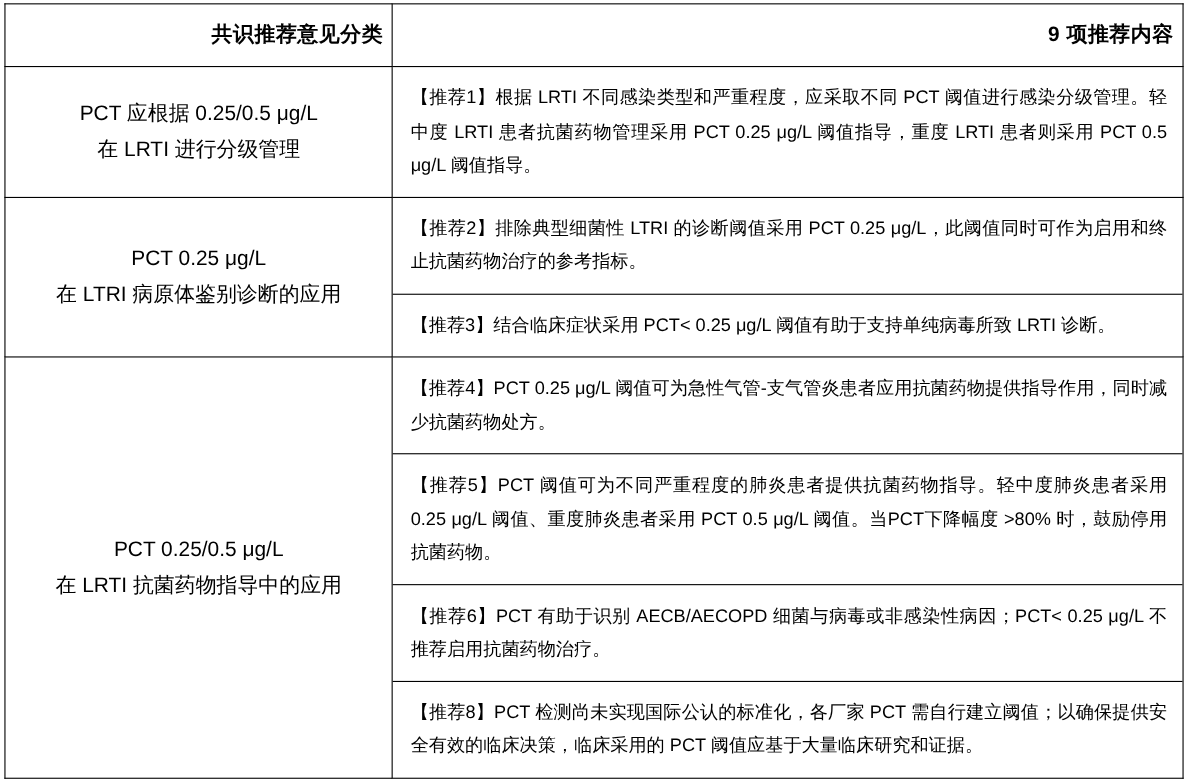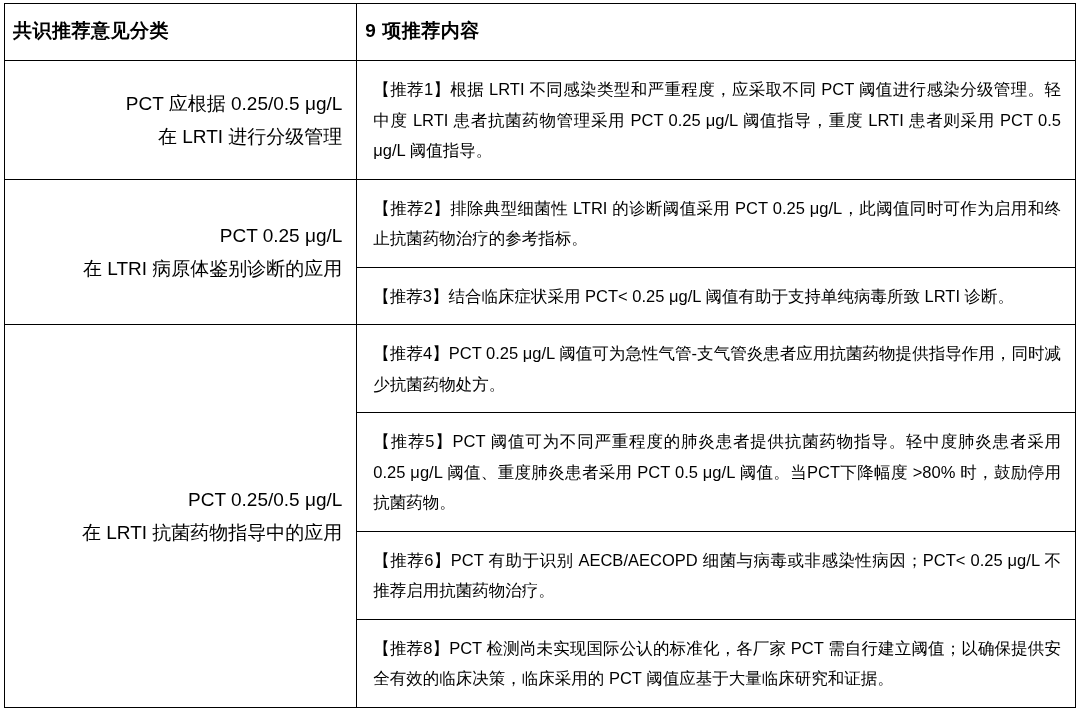--- a/index.html
+++ b/index.html
@@ -28,28 +28,28 @@
   table.rec-table td,
   table.rec-table th {
     border: 1px solid #000000;
     vertical-align: middle;
     box-sizing: border-box;
   }
   .col-cat { width: 352px; }
   .col-content { width: 718px; }
 
   th.head {
-    text-align: left;
+    text-align: right;
     font-weight: bold;
     font-size: 19px;
     padding: 14px 8px 16px 8px;
     letter-spacing: 0.5px;
   }
   td.cat {
-    text-align: right;
+    text-align: center;
     font-size: 19px;
     padding: 10px 14px;
     line-height: 1.75;
     font-weight: normal;
   }
   td.cat .ln { display: block; white-space: nowrap; }
 
   
   table.inner {
     border-collapse: collapse;

